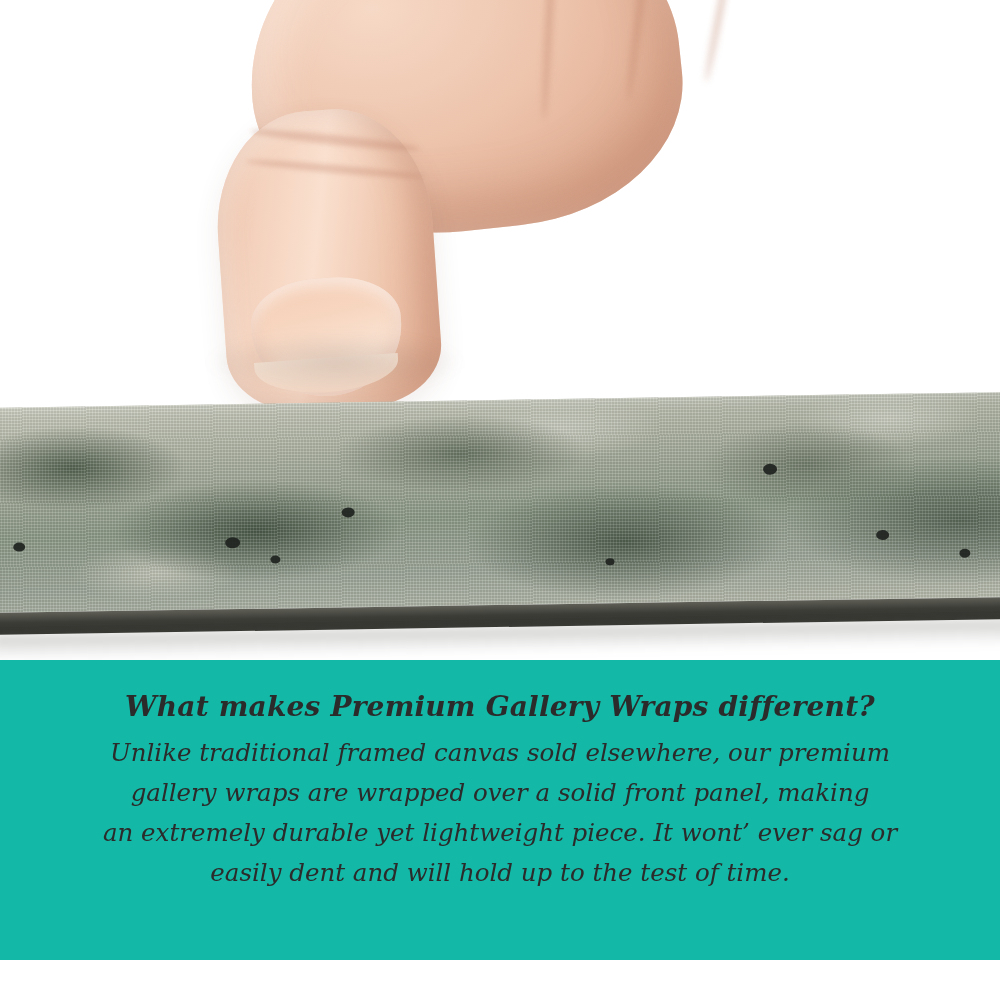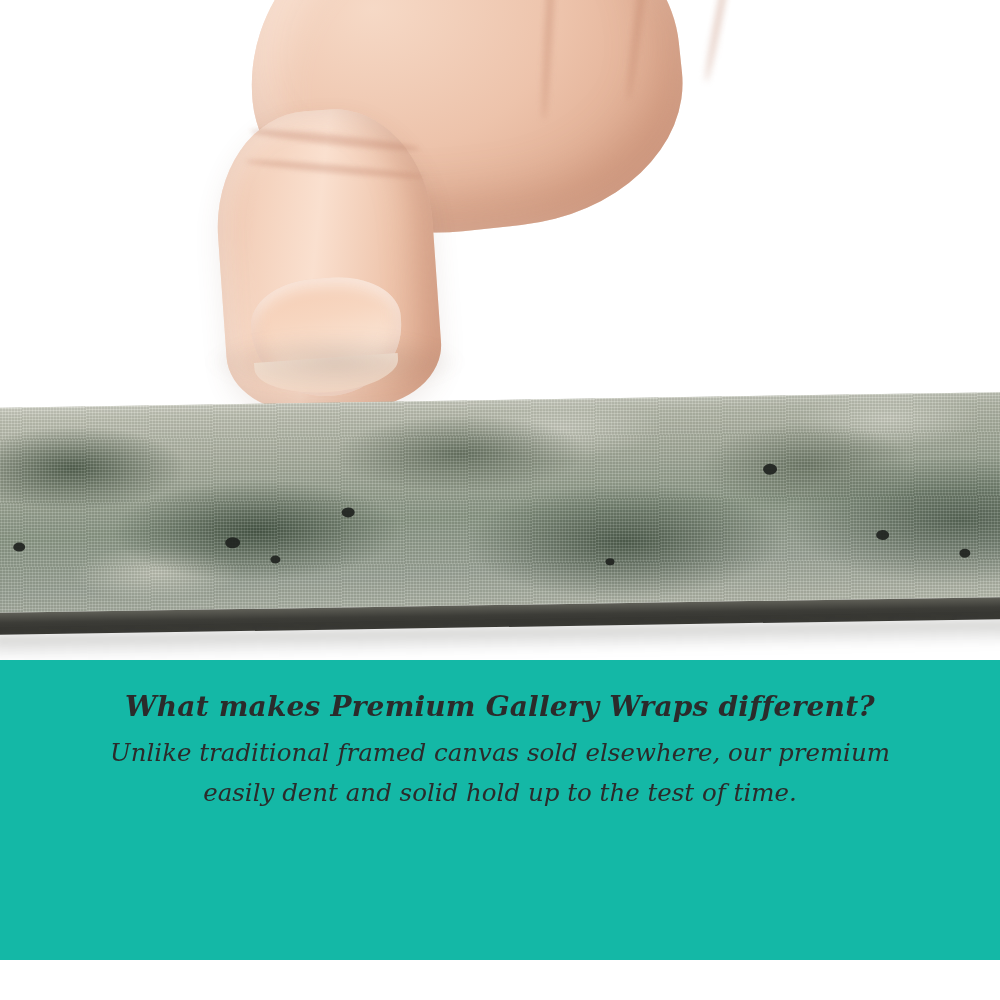--- a/index.html
+++ b/index.html
@@ -248,16 +248,18 @@
       </div>
       <div class="slab-edge"></div>
       <div class="slab-drop"></div>
     </div>
 
   </div>
 
   <div class="caption">
     <h2>What makes Premium Gallery Wraps different?</h2>
     <p>Unlike traditional framed canvas sold elsewhere, our premium</p>
-    <p>easily dent and solid hold up to the test of time.</p>
+    <p>gallery wraps are wrapped over a solid front panel, making</p>
+    <p>an extremely durable yet lightweight piece. It wont’ ever sag or</p>
+    <p>easily dent and will hold up to the test of time.</p>
   </div>
 
 </div>
 
 </body></html>

